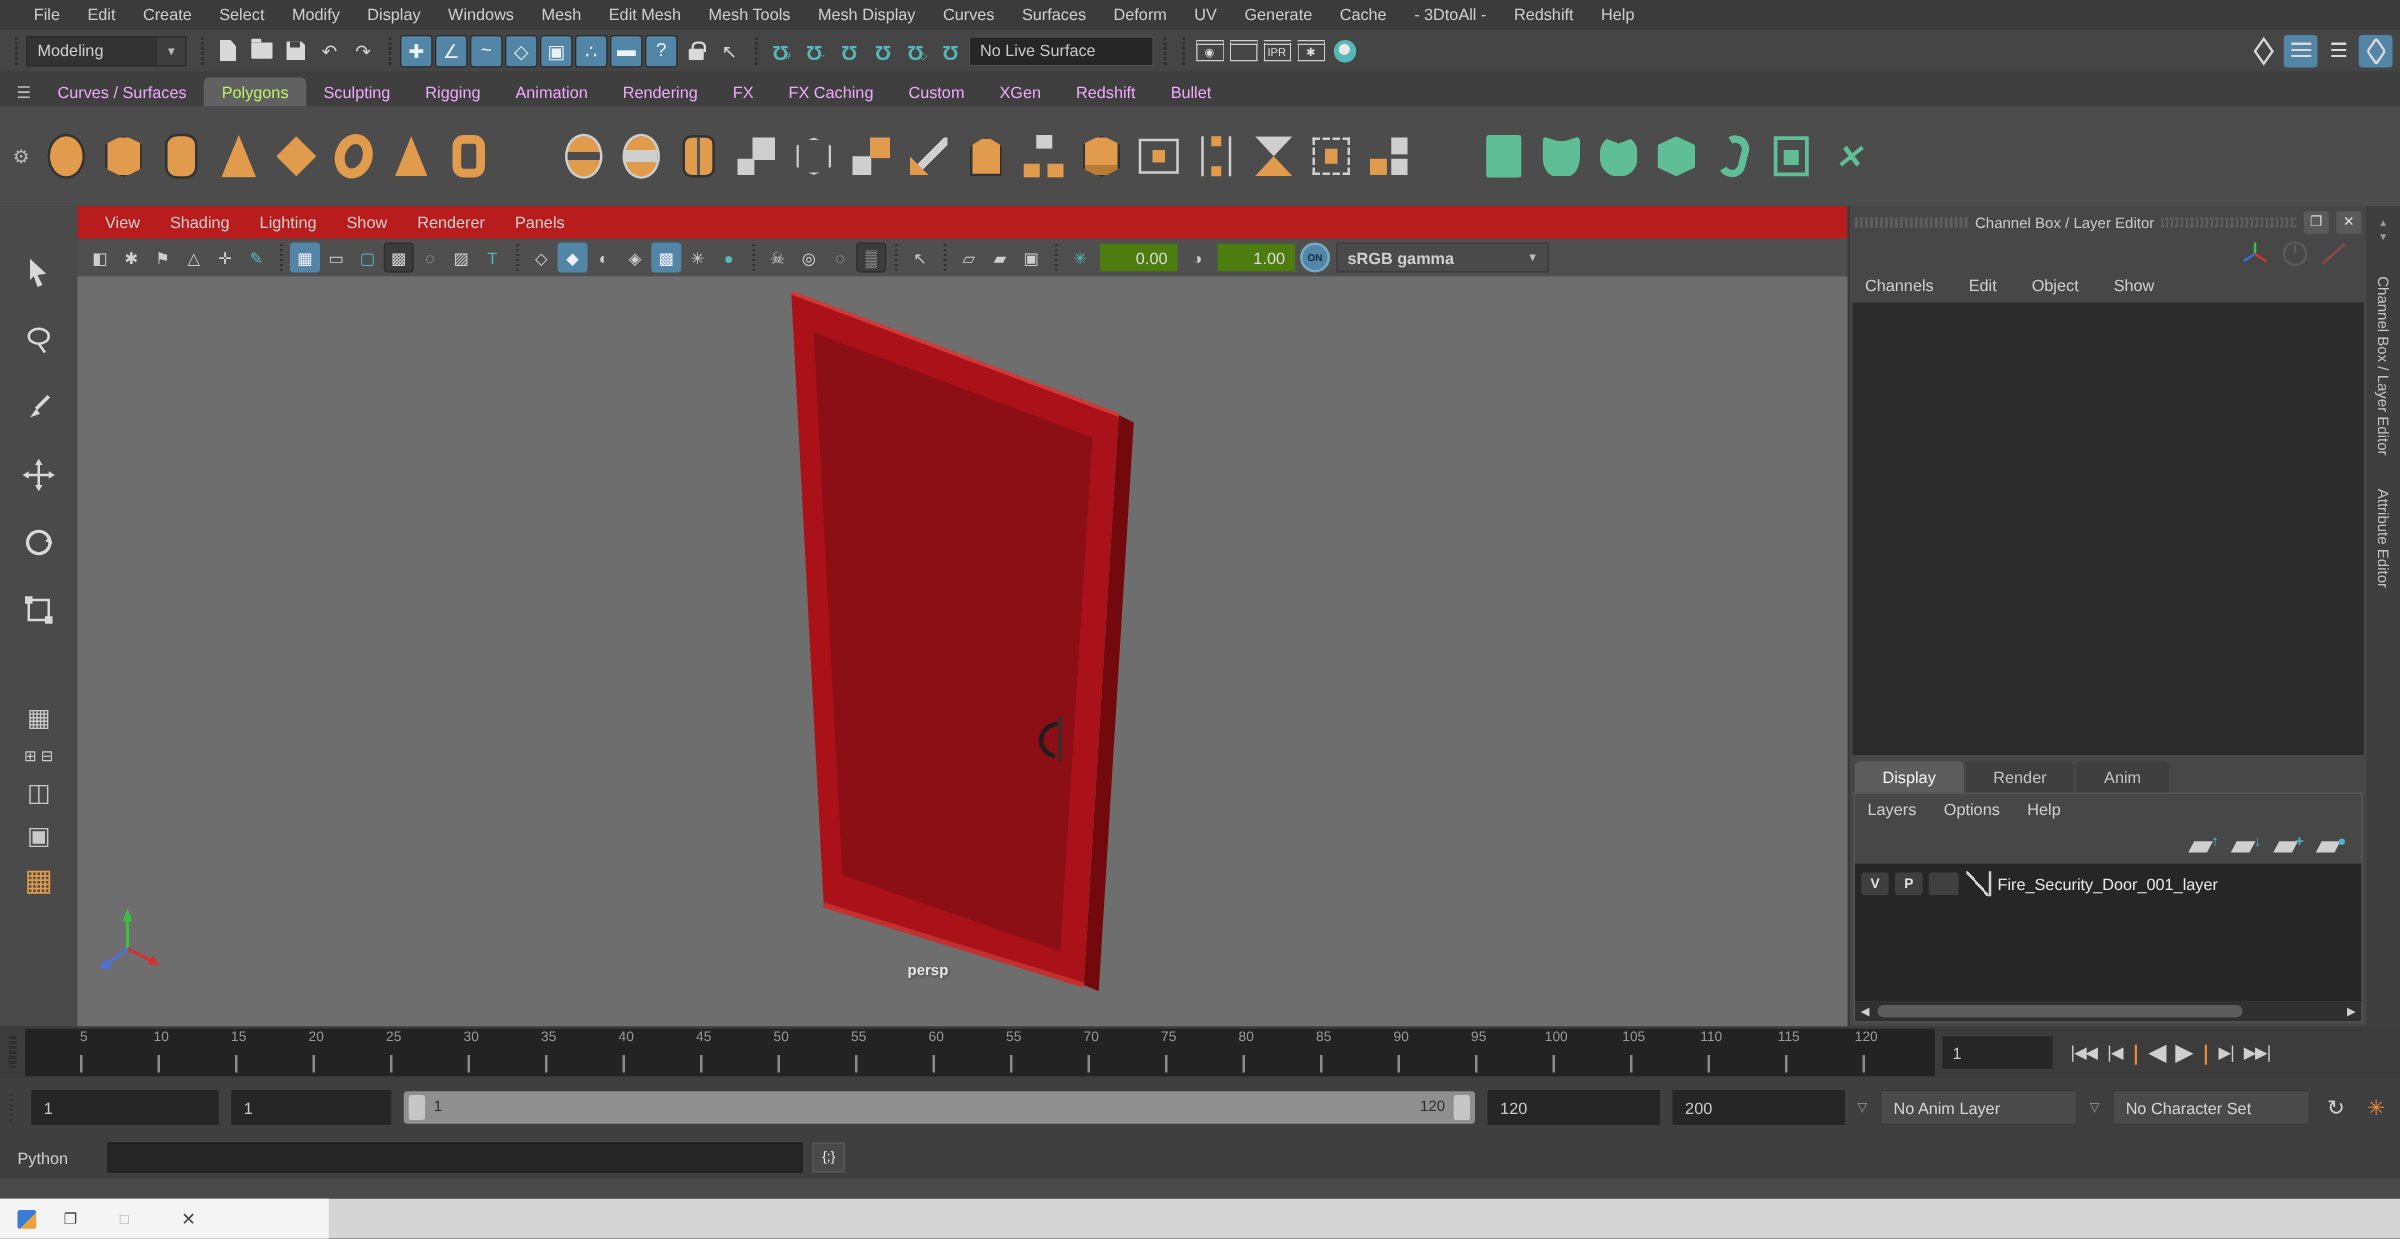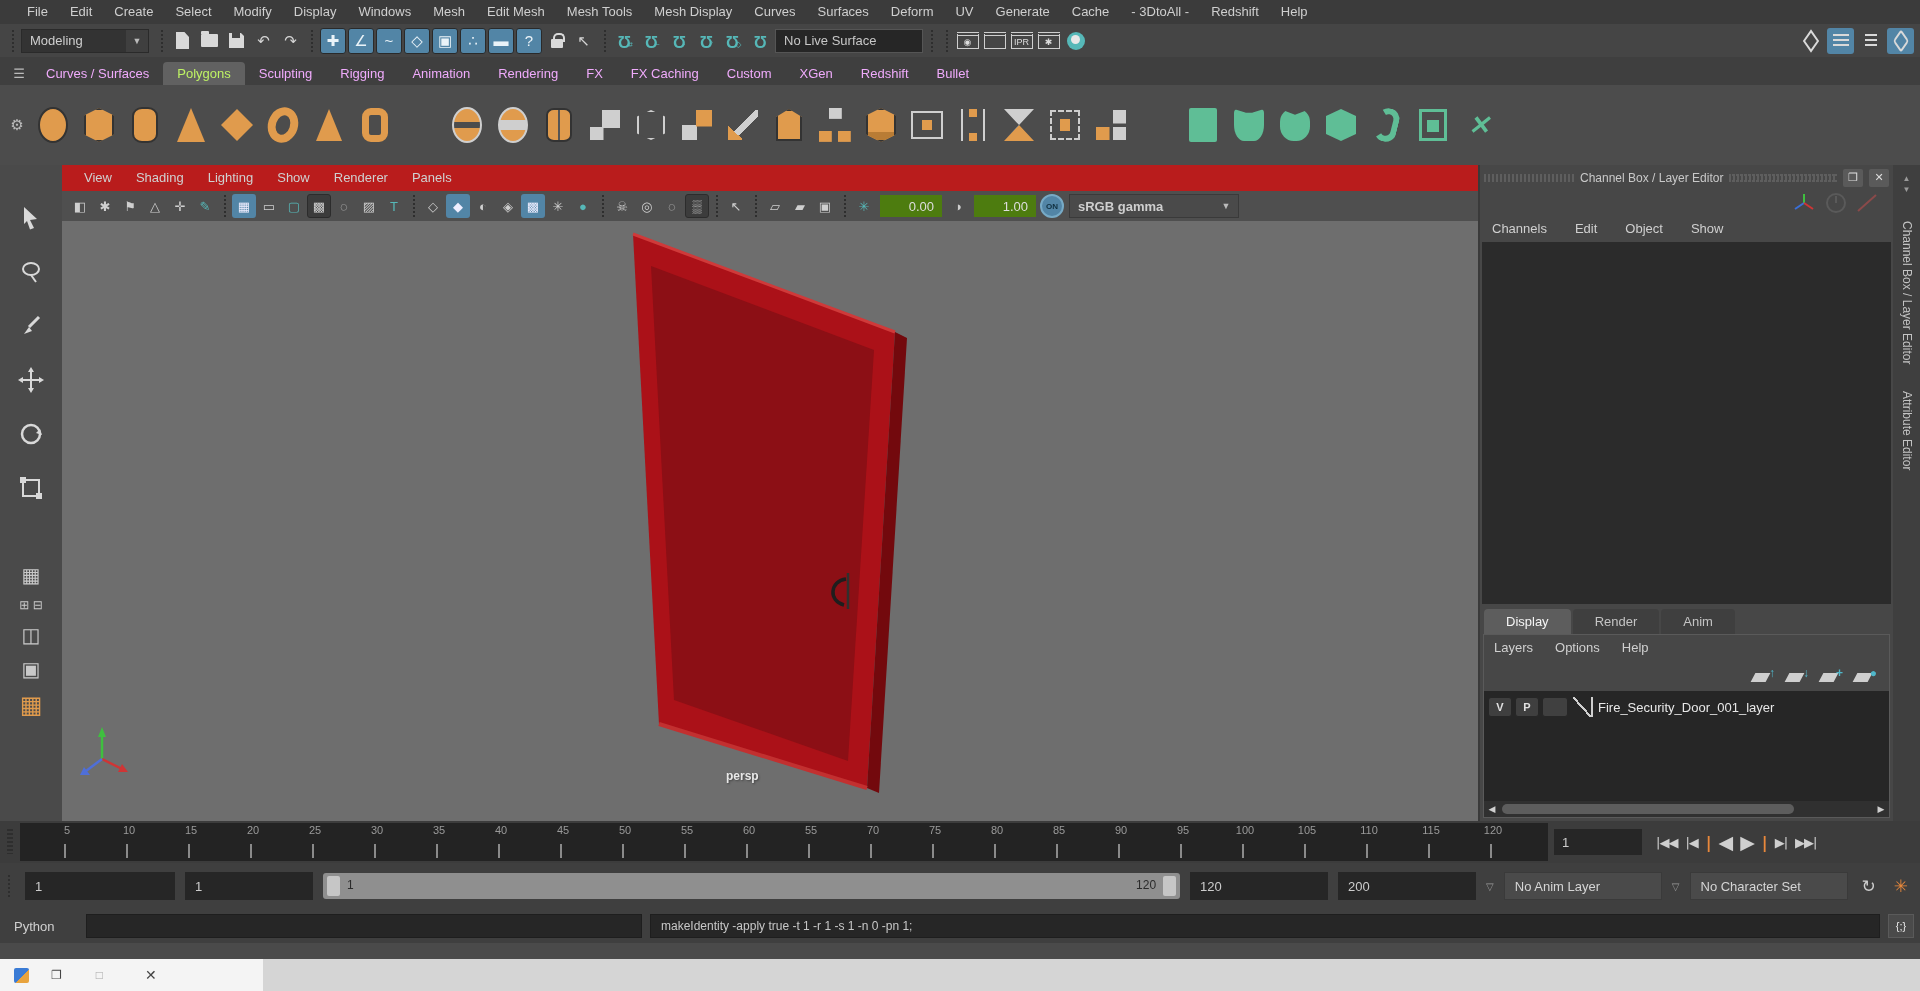--- a/index.html
+++ b/index.html
@@ -823,21 +823,20 @@
     <span class="dd-box">
         <span>No Character Set</span>
       </span>
     <span class="rr-ic">↻</span>
     <span class="rr-ic orange">✳</span>
   </div>
 
   <div class="cmd-row">
     <span class="cmd-label">Python</span>
     <input class="cmd-input" value="" style="">
-    <div class="cmd-output">makeIdentity -apply true -t 1 -r 1 -s 1 -n 0 -pn 1;</div>
     <span class="script-btn">{;}</span>
   </div>
 
   <div class="helpline"></div>
 
   <div class="taskbar">
     <div class="task-left">
       <span class="app-ic"></span>
       <span class="tb-btn">❐</span>
       <span class="tb-btn light">□</span>

